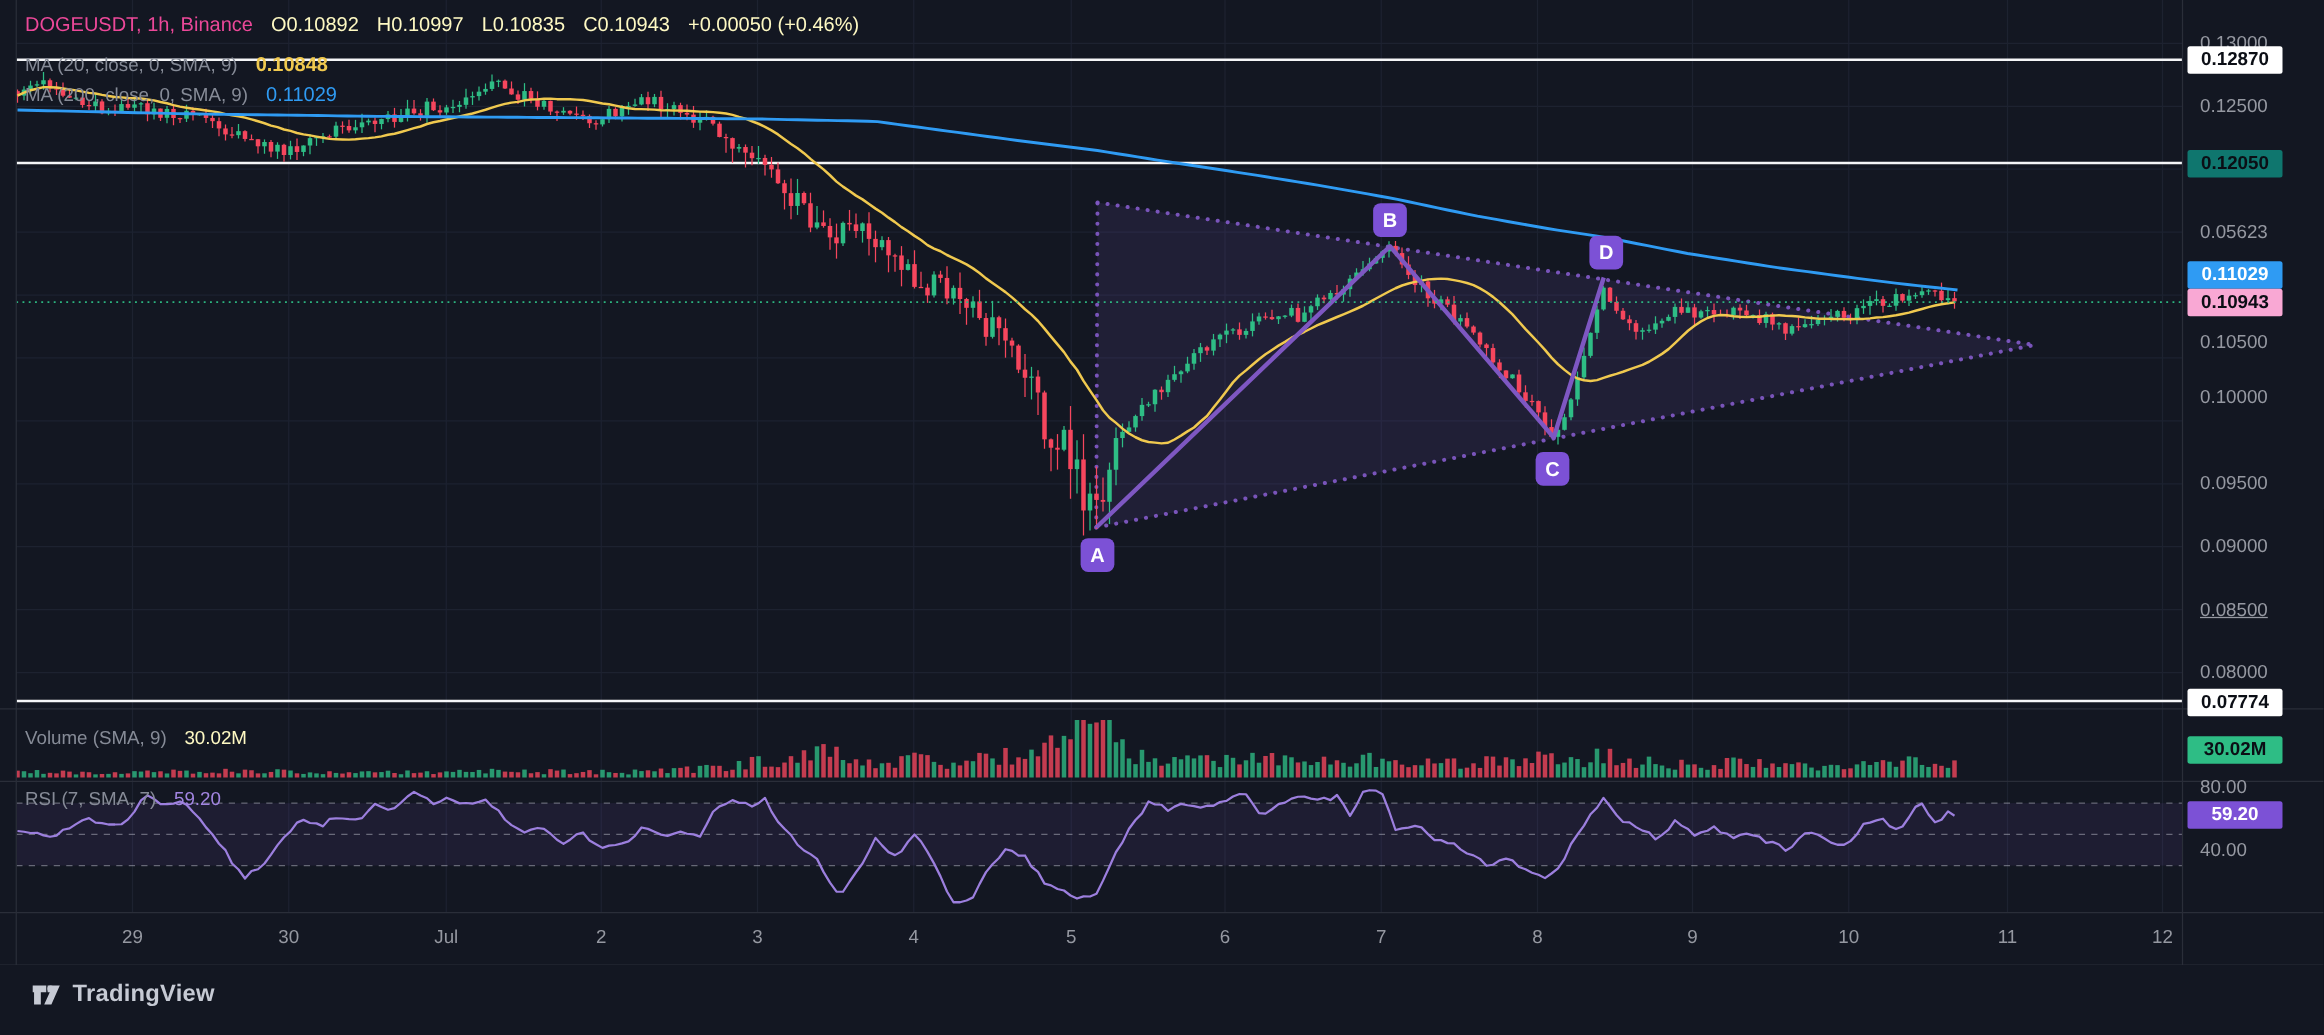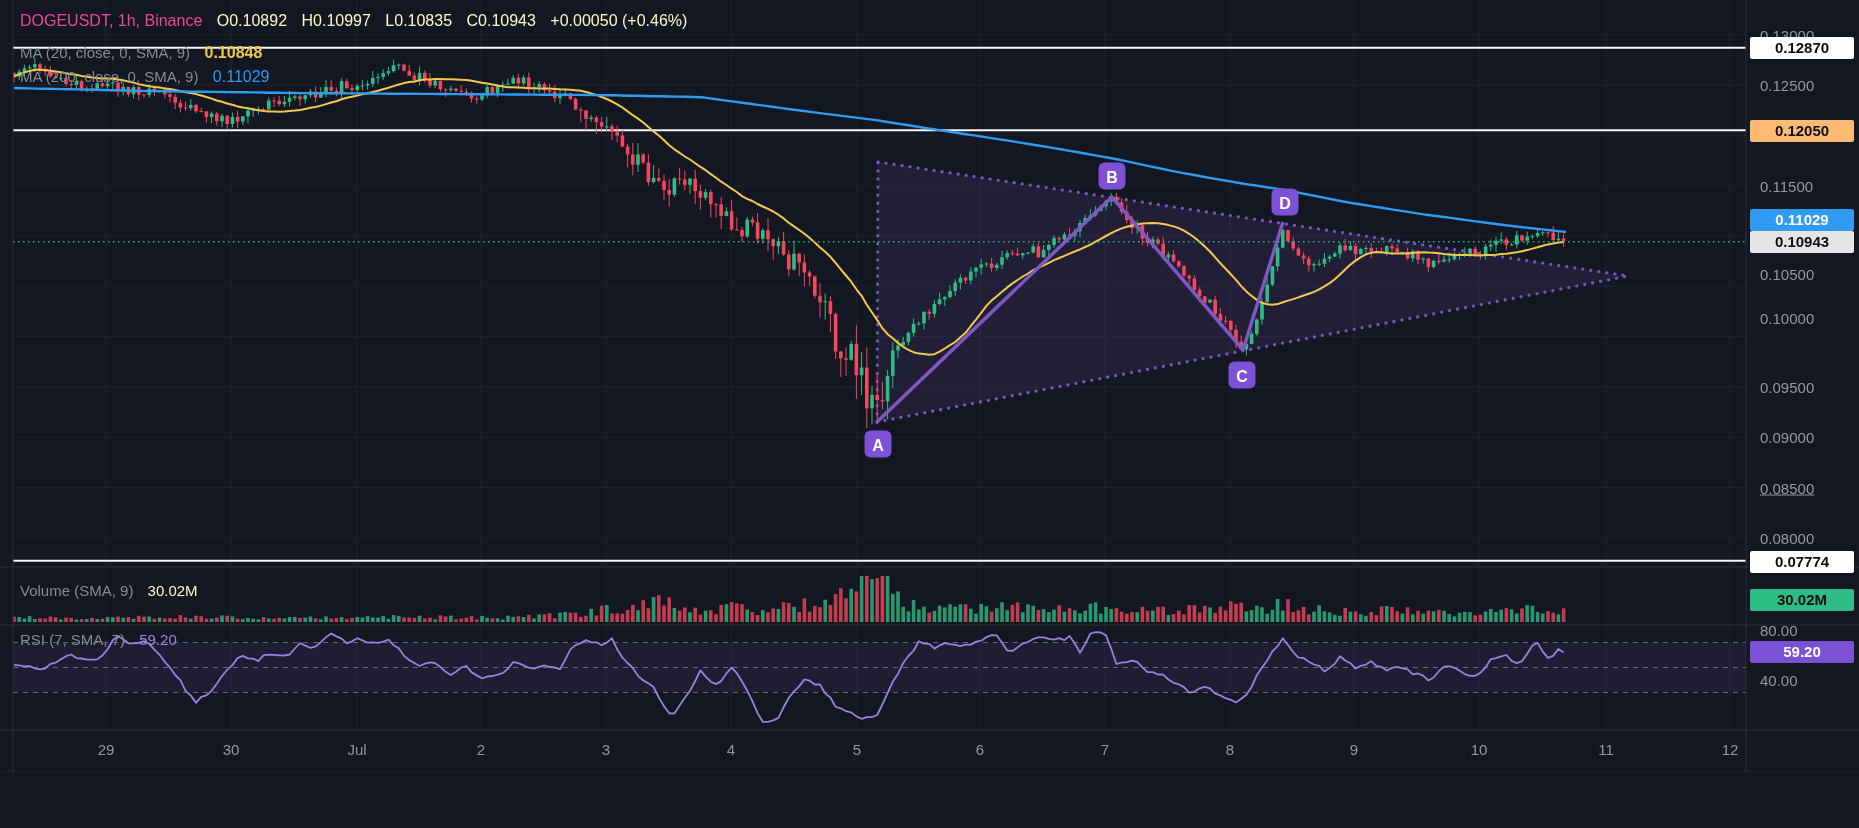--- a/index.html
+++ b/index.html
@@ -14,21 +14,21 @@
   .legend .sym{color:#ec4899;}
   .legend .sep{display:inline-block;width:10px;}
   .legend .grn{color:#fef9c3;}
   .legend .lbl{color:#868b97;font-size:15px;margin-top:12px;}
   .legend .yel{color:#f0c94f;font-weight:700;}
   .legend .blu{color:#2f9bf3;}
   .legend .pur{color:#a184e0;}
   .axis-col{position:absolute;left:1746px;top:0;width:113px;height:772px;z-index:4;}
   .tick{position:absolute;left:14px;color:#9598a1;font-size:15px;transform:translateY(-50%);}
   .badge{
-    position:absolute;left:4px;width:104px;height:22px;line-height:22px;
+    position:absolute;left:4px;width:76px;height:22px;line-height:22px;
     text-align:center;font-size:15px;font-weight:700;border-radius:2px;
     transform:translateY(-50%);z-index:5;
   }
   .time-axis{position:absolute;left:0;top:730px;width:1859px;height:42px;z-index:3;}
   .tlabel{position:absolute;top:11px;width:44px;margin-left:-22px;text-align:center;color:#9598a1;font-size:15px;}
   .footer{position:absolute;left:0;top:772px;width:1859px;height:56px;background:#131722;}
   .logo{position:absolute;left:24px;top:11px;display:flex;align-items:center;color:#b9bdc9;}
   .logo-text{font-size:19px;font-weight:700;letter-spacing:.2px;margin-left:8px;color:#c6cad4;}
 </style>
 </head>
@@ -1044,33 +1044,33 @@
     <span class="grn">30.02M</span>
   </div>
   <div class="legend" style="left:20px;top:631px;font-size:15px">
     <span class="lbl">RSI (7, SMA, 7)</span><span class="sep"></span>
     <span class="pur">59.20</span>
   </div>
 
   <div class="axis-col" id="price-axis">
       <div class="tick" style="top: 35px;">0.13000</div>
       <div class="tick" style="top: 85px;">0.12500</div>
-      <div class="tick" style="top: 186px;">0.11500</div>
+      <div class="tick" style="top: 186px;">0.05623</div>
       <div class="tick" style="top: 274px;">0.10500</div>
       <div class="tick" style="top: 318px;">0.10000</div>
       <div class="tick" style="top: 387px;">0.09500</div>
       <div class="tick" style="top: 437px;">0.09000</div>
       <div class="tick" style="top: 488px; text-decoration: underline;">0.08500</div>
       <div class="tick" style="top: 538px;">0.08000</div>
       <div class="tick" style="top: 630px;">80.00</div>
       <div class="tick" style="top: 680px;">40.00</div>
       <div class="badge" style="top: 48px; background: rgb(255, 255, 255); color: rgb(11, 14, 21);">0.12870</div>
-      <div class="badge" style="top: 131px; background: #fdba74; color: rgb(11, 14, 21);">0.12050</div>
+      <div class="badge" style="top: 131px; background: #0f766e; color: rgb(11, 14, 21);">0.12050</div>
       <div class="badge" style="top: 220px; background: rgb(47, 155, 243); color: rgb(255, 255, 255);">0.11029</div>
-      <div class="badge" style="top: 242px; background: #e5e5e5; color: rgb(11, 14, 21);">0.10943</div>
+      <div class="badge" style="top: 242px; background: #f9a8d4; color: rgb(11, 14, 21);">0.10943</div>
       <div class="badge" style="top: 562px; background: rgb(255, 255, 255); color: rgb(11, 14, 21);">0.07774</div>
       <div class="badge" style="top: 600px; background: rgb(46, 189, 133); color: rgb(11, 14, 21);">30.02M</div>
       <div class="badge" style="top: 652px; background: rgb(124, 81, 214); color: rgb(255, 255, 255);">59.20</div>
     </div>
 
   <div class="time-axis" id="time-axis">
       <div class="tlabel" style="left: 106px;">29</div>
       <div class="tlabel" style="left: 231px;">30</div>
       <div class="tlabel" style="left: 357px;">Jul</div>
       <div class="tlabel" style="left: 481px;">2</div>
@@ -1079,13 +1079,23 @@
       <div class="tlabel" style="left: 857px;">5</div>
       <div class="tlabel" style="left: 980px;">6</div>
       <div class="tlabel" style="left: 1105px;">7</div>
       <div class="tlabel" style="left: 1230px;">8</div>
       <div class="tlabel" style="left: 1354px;">9</div>
       <div class="tlabel" style="left: 1479px;">10</div>
       <div class="tlabel" style="left: 1606px;">11</div>
       <div class="tlabel" style="left: 1730px;">12</div>
     </div>
 
+  <div class="footer">
+    <div class="logo">
+      <svg width="26" height="26" viewBox="0 0 24 24">
+        <path fill="#c6cad4" d="M2 5h10v5H8v9H3v-9H2z"></path>
+        <path fill="#c6cad4" d="M13 5h9l-6.2 14h-5.3l4.1-9H13z"></path>
+        <circle fill="#c6cad4" cx="15.2" cy="7.4" r="2.4"></circle>
+      </svg>
+      <span class="logo-text">TradingView</span>
+    </div>
+  </div>
 </div>
 
 </body></html>

